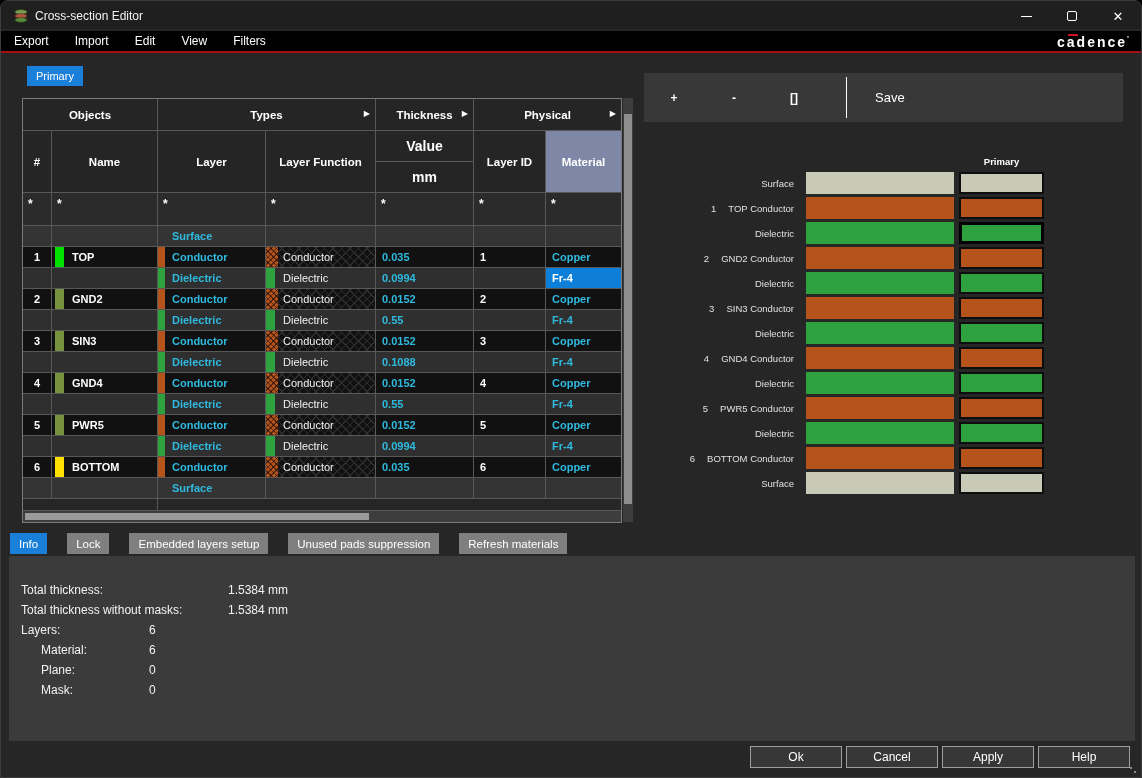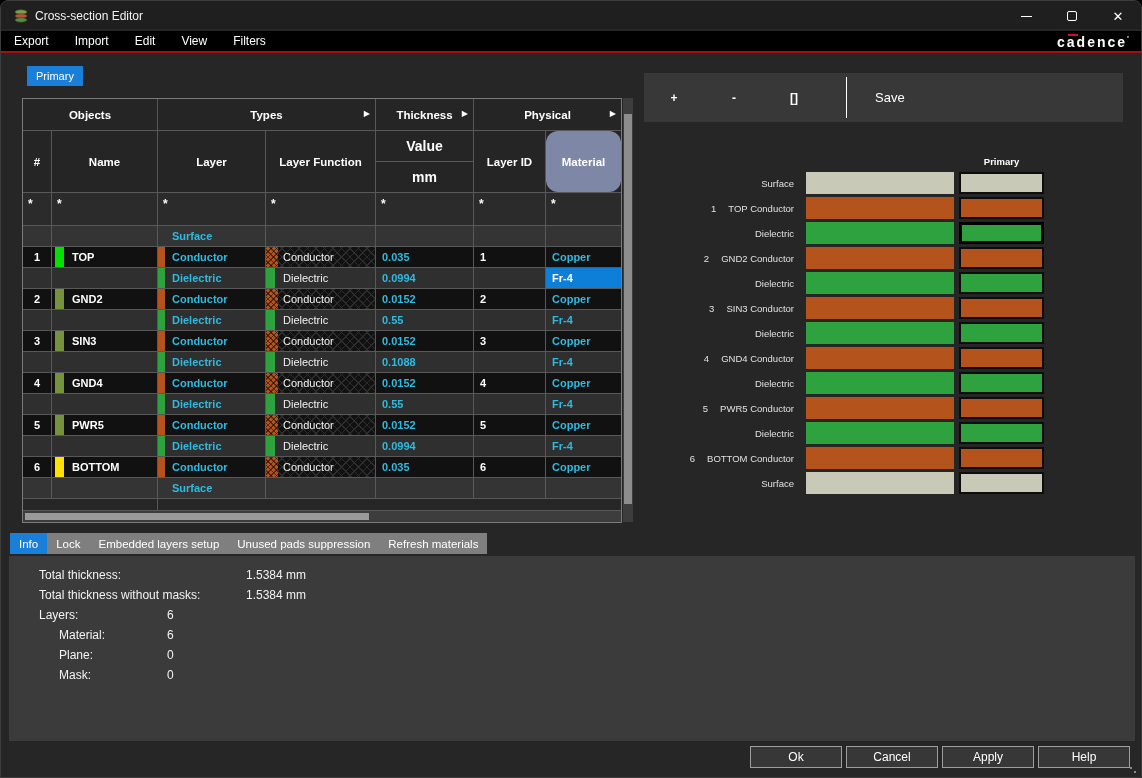--- a/index.html
+++ b/index.html
@@ -43,21 +43,21 @@
   .hgroup { height:32px; background:#252525; }
   .hgroup .cell { justify-content:center; color:#fff; font-size:11.5px; font-weight:bold; }
   .g0{width:135px;} .g1{width:218px;} .g2{width:98px;} .g3{width:147px;}
   .harrow { position:absolute; right:5px; top:10px; font-size:8px; color:#fff; }
   .hsub { height:62px; background:#252525; }
   .hsub .cell { justify-content:center; color:#fff; font-size:11.5px; font-weight:bold; }
   .thick-split { width:98px; display:flex; flex-direction:column; border-right:1px solid #585858; }
   .thick-split .half { height:31px; display:flex; align-items:center; justify-content:center;
                        color:#fff; font-size:14px; font-weight:bold; }
   .thick-split .half:first-child { border-bottom:1px solid #585858; }
-  .mat-hdr { background:#7e88a6;border-radius:12px; }
+  .mat-hdr { background:#7e88a6; }
   
   .frow { height:33px; background:#2b2b2b; }
   .frow .cell { align-items:flex-start; padding:4px 0 0 5px; color:#fff; font-size:12px; font-weight:bold; }
   
   .drow { height:21px; font-size:11px; }
   .drow.surface  { background:#343434; }
   .drow.conductor{ background:#111; }
   .drow.dielectric{ background:#2f2f2f; }
   .cell .ctext { white-space:nowrap; }
   .t-cyan { color:#2fbadf; font-weight:bold; }
@@ -101,29 +101,29 @@
   .stack-rows { position:absolute; left:0; top:21px; }
   .stack-row { display:flex; align-items:center; height:22px; margin-bottom:3px; }
   .stack-label { width:150px; display:flex; justify-content:flex-end; align-items:center;
                  color:#e0e0e0; font-size:9.5px; }
   .stack-num { margin-right:12px; }
   .bar-wide { width:148px; height:22px; margin-left:12px; }
   .bar-primary { width:85px; height:22px; margin-left:5px; border:2px solid #0d0d0d; }
   .bar-primary.selected { border:3px solid #000; }
 
   
-  .bottom-tabs { position:absolute; left:9px; top:532px; display:flex; gap:0; }
+  .bottom-tabs { position:absolute; left:9px; top:532px; display:flex; gap:20px; }
   .btab { height:21px; padding:0 9px; display:flex; align-items:center; font-size:11.5px;
           background:#7f7f7f; color:#fff; cursor:default; }
   .btab.active { background:#1a7fd8; }
 
   
   .info-panel { position:absolute; left:8px; top:555px; width:1126px; height:185px; background:#3b3b3b; }
   .info-row { position:relative; height:20px; margin-top:0; }
-  .info-rows { padding-top:9px;margin-left:18px; }
+  .info-rows { padding-top:24px; }
   .info-label { position:absolute; left:12px; top:3px; color:#f2f2f2; font-size:12px; }
   .info-label.ind { left:32px; }
   .info-value { position:absolute; top:3px; color:#f2f2f2; font-size:12px; }
 
   
   .actions { position:absolute; right:11px; top:745px; display:flex; gap:4px; }
   .act-btn { width:92px; height:22px; background:#373737; border:1px solid #9e9e9e;
              color:#fff; font-size:12px; display:flex; align-items:center; justify-content:center; cursor:default; }
   .resize-grip { position:absolute; right:3px; bottom:2px; width:8px; height:8px;
                  background:radial-gradient(circle at 1px 1px, #8a8a8a 1px, transparent 1px),

